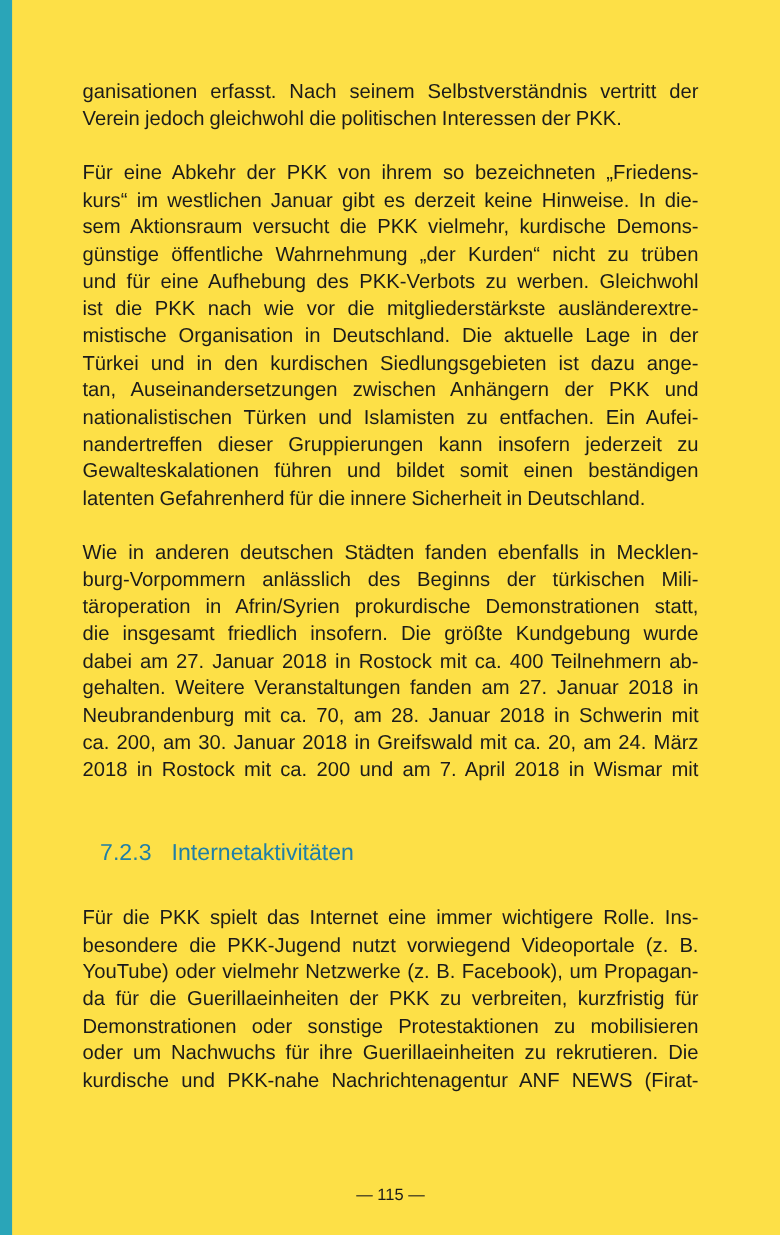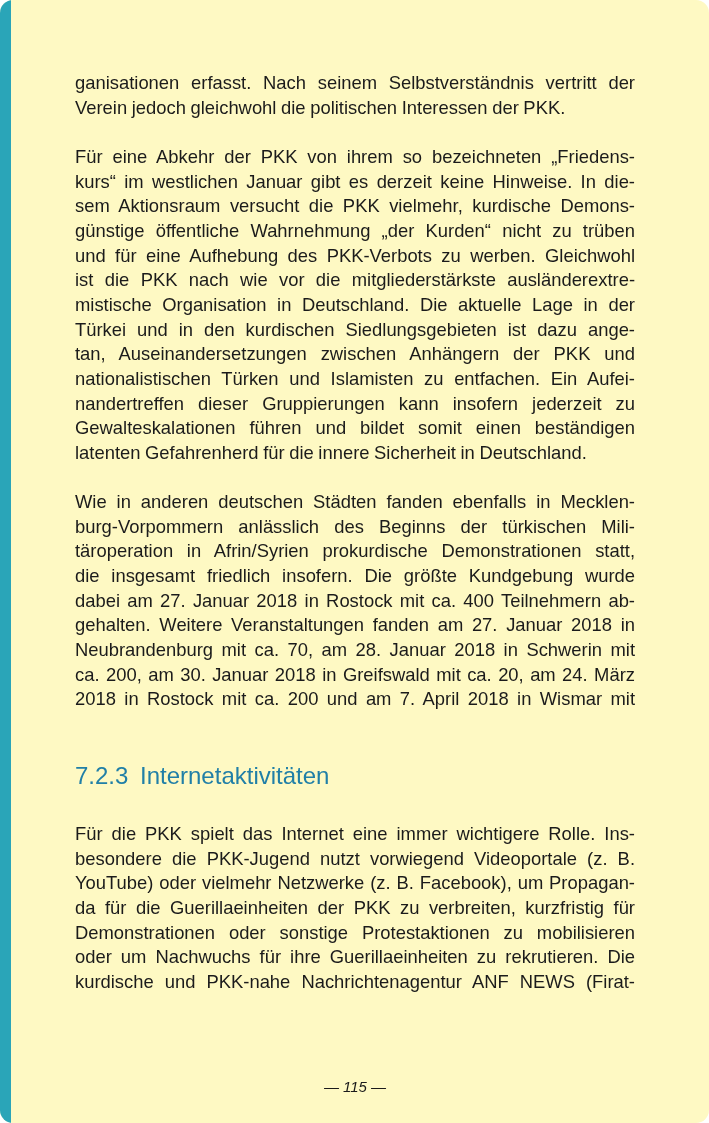--- a/index.html
+++ b/index.html
@@ -37,46 +37,45 @@
   }
   .line {
     text-align: justify;
     text-align-last: justify;
     word-spacing: -0.5px;
   }
   .line.para-last {
     text-align-last: left;
   }
   .heading {
-    margin: 51px 0 33px 0;
+    margin: 51px 0 33px 16px;
     color: #207fa7; 
-    font-size: 24px;
+    font-size: 21px;
     line-height: 26px;
     font-weight: 400;
   }
   .heading .heading-number {
     display: inline-block;
     width: 65px;
   }
   .footer {
     position: absolute;
     left: 75px;
     top: 1077px;
     width: 560px;
     text-align: center;
     color: #1b1b1b;
     font-size: 15px;
     line-height: 20px;
-    font-style: italic;
   }
 </style>
 </head>
 <body>
 
-<div class="page" style="background: #fef9c3; border-radius: 13px;">
+<div class="page" style="background: #fde047;">
   <div class="edge-bar" style="background: rgb(42, 165, 184);"></div>
   <div class="content" id="content" style="color: rgb(27, 27, 27);">
       <div class="para">
         <div class="line">ganisationen erfasst. Nach seinem Selbstverständnis vertritt der</div>
         <div class="line para-last">Verein jedoch gleichwohl die politischen Interessen der PKK.</div>
       </div>
       <div class="para">
         <div class="line">Für eine Abkehr der PKK von ihrem so bezeichneten „Friedens-</div>
         <div class="line">kurs“ im westlichen Januar gibt es derzeit keine Hinweise. In die-</div>
         <div class="line">sem Aktionsraum versucht die PKK vielmehr, kurdische Demons-</div>

